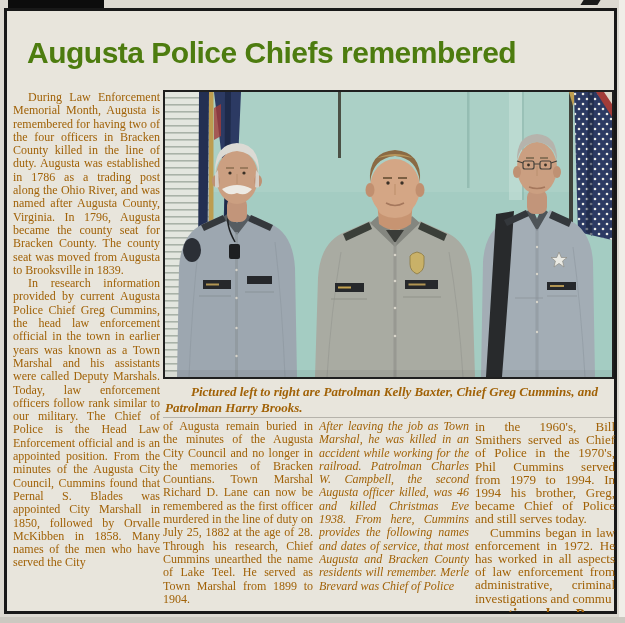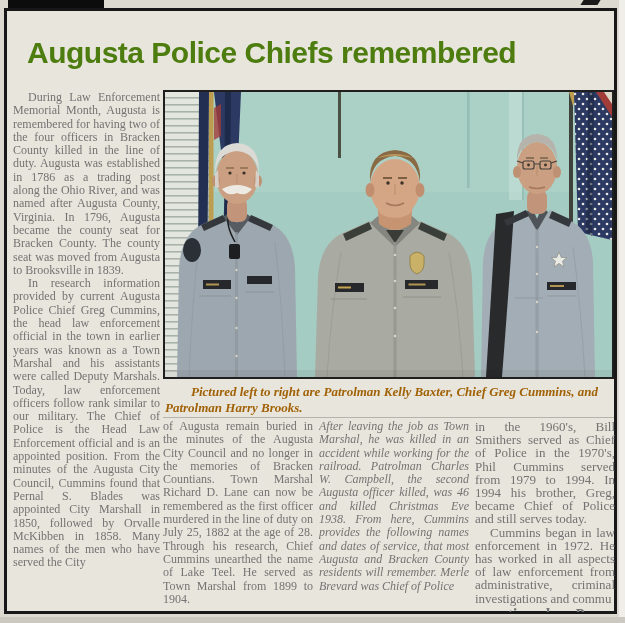--- a/index.html
+++ b/index.html
@@ -7,21 +7,21 @@
         font-family:"Liberation Serif",serif;}
   .right-strip{position:absolute;left:619px;top:0;width:6px;height:623px;background:#f0eee8;}
   .bottom-strip{position:absolute;left:0;top:617px;width:625px;height:6px;background:#ccc9c1;}
   .artifact-top-bar{position:absolute;left:8px;top:0;width:96px;height:9px;background:#0c0c0c;}
   .artifact-top-right{position:absolute;left:582px;top:0;width:17px;height:5px;background:#1a1a1a;transform:skewX(-32deg);}
   .article-box{position:absolute;left:4px;top:8px;width:607px;height:600px;border:3px solid #181818;
                background:#e8e5dc;}
   .headline{position:absolute;left:12px;top:17px;margin:8px;font-family:"Liberation Sans",sans-serif;
             font-weight:700;font-size:30px;line-height:34px;letter-spacing:-0.5px;color:#4d7c0f;width:590px;}
   .headline span{display:block;white-space:nowrap;}
-  .col{position:absolute;overflow:hidden;color:#737373;}
+  .col{position:absolute;overflow:hidden;color:#a16207;}
   .col p{margin:0;font-size:12px;line-height:13.3px;text-align:justify;}
   .col p.indent{text-indent:15px;}
   .col1{left:6px;top:80px;width:147px;height:521px;}
   .col2{left:156px;top:409px;width:150px;height:192px;}
   .col3{left:312px;top:409px;width:150px;height:192px;font-style:italic;}
   .col4{left:468px;top:409px;width:140px;height:192px;}
   .col4 p{font-size:13px;line-height:13.2px;}
   .continued{font-style:italic;font-weight:700;font-size:16px;text-align:right;padding-right:8px;margin-top:1px;}
   .photo-frame{position:absolute;left:156px;top:79px;width:451px;height:289px;border:2px solid #1f1f1f;
                background:#a4ccc2;box-sizing:border-box;}

